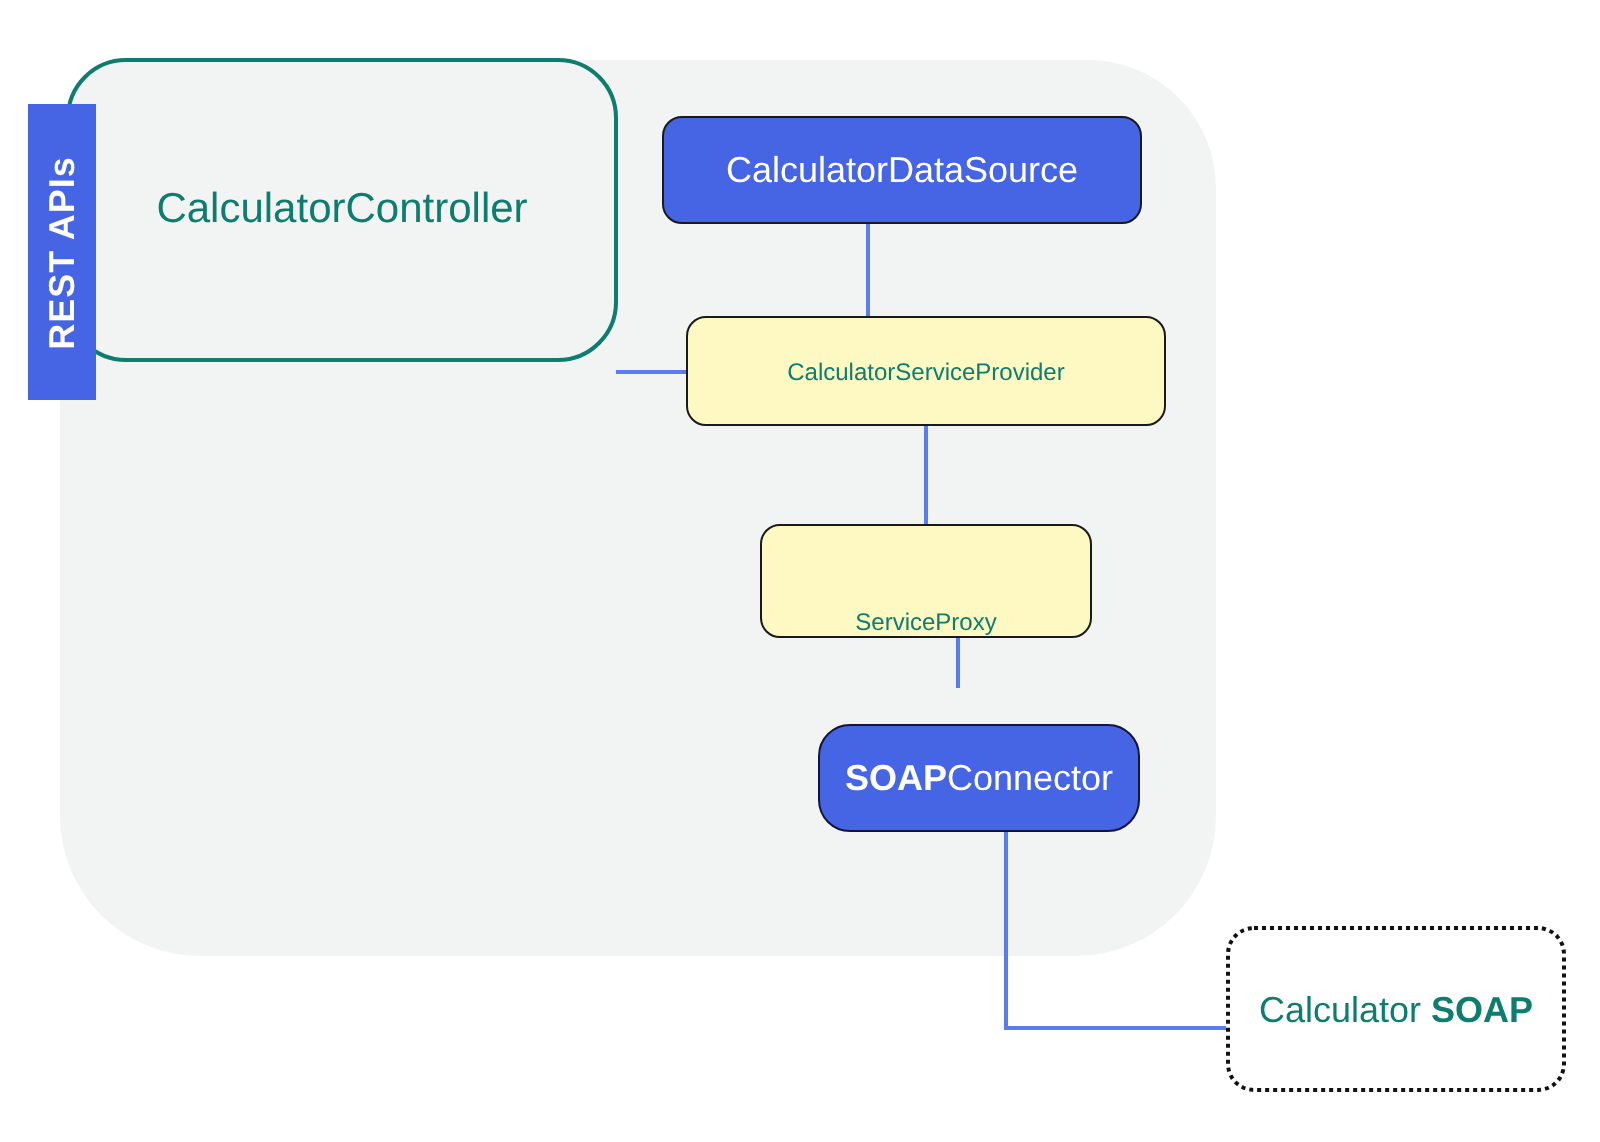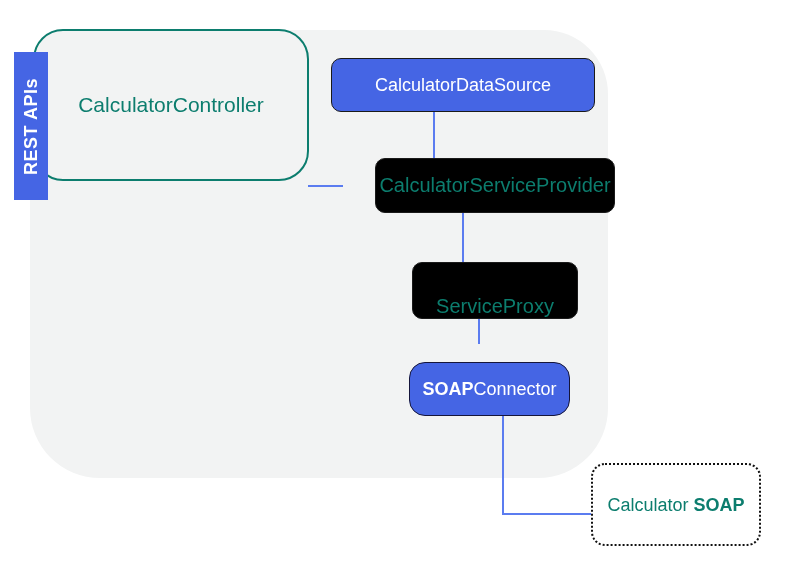--- a/index.html
+++ b/index.html
@@ -23,29 +23,29 @@
   .rest-badge{
     left:14px;top:52px;width:34px;height:148px;
     background:var(--accent-blue,#4565e4);color:#fff;font-size:18px;font-weight:bold;
   }
   .rest-badge .vtext{transform:rotate(-90deg);white-space:nowrap;letter-spacing:.5px;}
   .blue-box{
     background:var(--accent-blue,#4565e4);color:#fff;
     border:1.5px solid var(--box-border,#1a1a1a);font-size:18px;
   }
   .light-box{
-    background:#000000;color:var(--teal,#0c7d6e);
-    border:1.5px solid var(--box-border,#1a1a1a);font-size:20px;margin-left:32px;
+    background:#fef9c3;color:var(--teal,#0c7d6e);
+    border:1.5px solid var(--box-border,#1a1a1a);font-size:12px;
   }
-  .datasource-box{left:331px;top:58px;width:264px;height:54px;border-radius:10px;}
+  .datasource-box{left:331px;top:58px;width:240px;height:54px;border-radius:10px;}
   .provider-box{left:343px;top:158px;width:240px;height:55px;border-radius:10px;}
   .proxy-box{left:380px;top:262px;width:166px;height:57px;border-radius:10px;align-items:flex-end;}
   .connector-box{left:409px;top:362px;width:161px;height:54px;border-radius:16px;border-color:#15153a;}
   .soap-service-box{
-    left:591px;top:463px;width:170px;height:83px;border-radius:14px;
+    left:613px;top:463px;width:170px;height:83px;border-radius:14px;
     background:#fff;border:2px dotted #111;color:var(--teal,#0c7d6e);
     font-size:18px;line-height:24px;flex-direction:column;
   }
   .bold{font-weight:bold;}
   .line{position:absolute;background:var(--line-blue,#5b7cf0);}
   .line.h{height:2px;} .line.v{width:2px;}
   .l1{left:308px;top:185px;width:35px;}
   .l2{left:433px;top:112px;height:47px;}
   .l3{left:462px;top:213px;height:50px;}
   .l4{left:478px;top:319px;height:25px;}

